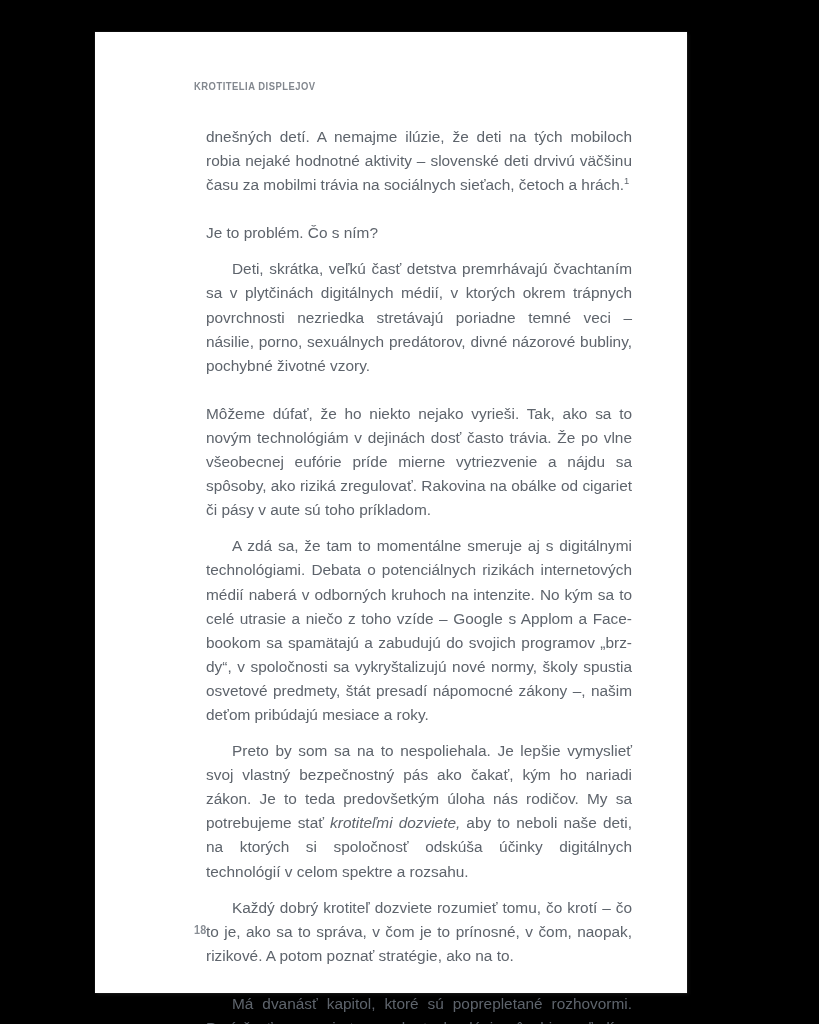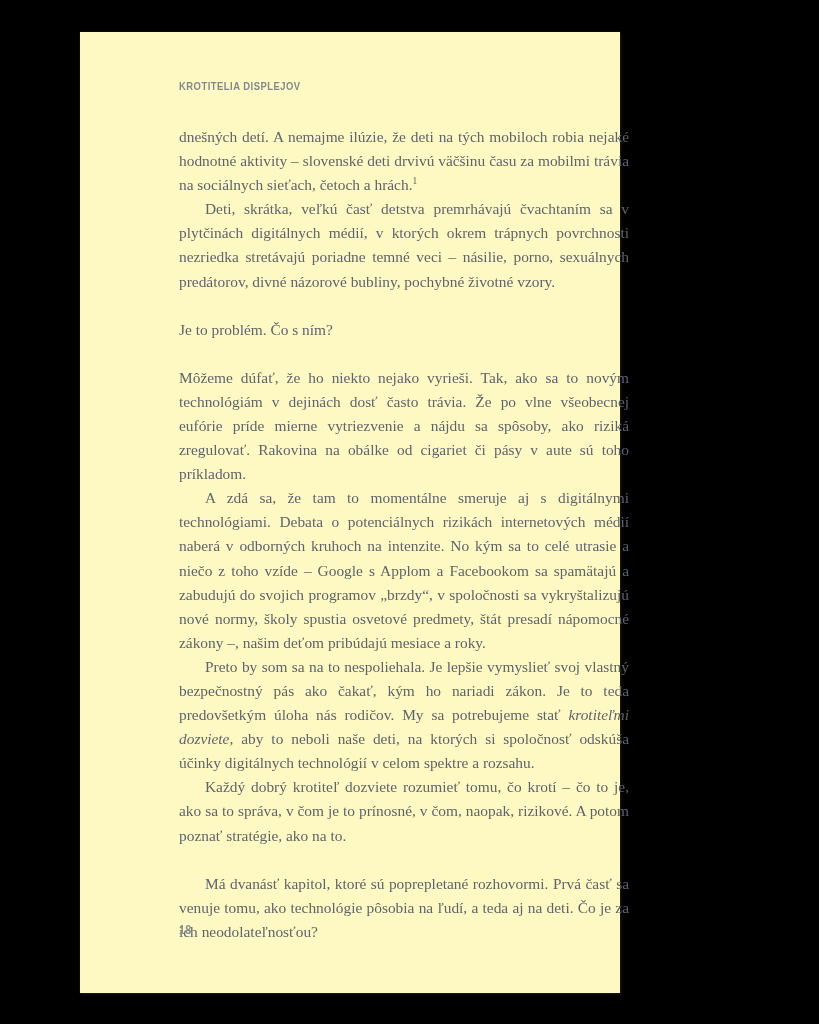--- a/index.html
+++ b/index.html
@@ -14,25 +14,25 @@
     font-family: "Liberation Sans", sans-serif;
   }
   .viewport {
     position: relative;
     width: 819px;
     height: 1024px;
     background: #000000;
   }
   .page {
     position: absolute;
-    left: 80px;
+    left: 95px;
     top: 32px;
-    width: 540px;
+    width: 592px;
     height: 961px;
-    background: #fef9c3;
+    background: #ffffff;
     box-shadow: 0 0 1px 0 rgba(120,120,120,0.55),
                 2px 2px 3px rgba(40,40,40,0.35);
   }
   .page-inner {
     position: absolute;
     left: 99px;
     top: 48px;
     width: 450px;
   }
   .running-head {
@@ -47,22 +47,21 @@
     white-space: nowrap;
     margin: 0 0 33px 0;
   }
   .body-text {
     color: #5e646c;
     font-size: 15.4px;
     line-height: 24.1px;
     text-align: justify;
     text-justify: inter-word;
     hyphens: manual;
-    margin: 0;
-    font-family: Liberation Serif, serif;
+    margin: 12px;
   }
   .body-text.indent {
     text-indent: 26px;
   }
   .gap-before {
     margin-top: 24px;
   }
   .body-text em {
     font-style: italic;
   }
@@ -89,23 +88,23 @@
 
 <div class="viewport">
   <div class="page">
 
     <div class="page-inner">
 
       <div class="running-head">KROTITELIA DISPLEJOV</div>
 
       <p class="body-text"><span>dnešných detí. A nemajme ilúzie, že deti na tých mobiloch robia nejaké hodnotné aktivity – slovenské deti drvivú väčšinu času za mobilmi trávia na sociálnych sieťach, četoch a hrách.</span><sup>1</sup></p>
 
+      <p class="body-text gap-before">Je to problém. Čo s ním?</p>
+
       <p class="body-text indent">Deti, skrátka, veľkú časť detstva premrhávajú čvachtaním sa v plytčinách digitálnych médií, v ktorých okrem trápnych povrchnos­ti nezriedka stretávajú poriadne temné veci – násilie, porno, sexuál­nych predátorov, divné názorové bubliny, pochybné životné vzory.</p>
-
-      <p class="body-text gap-before">Je to problém. Čo s ním?</p>
 
       <p class="body-text gap-before">Môžeme dúfať, že ho niekto nejako vyrieši. Tak, ako sa to novým technológiám v dejinách dosť často trávia. Že po vlne všeobec­nej eufórie príde mierne vytriezvenie a nájdu sa spôsoby, ako ri­ziká zregulovať. Rakovina na obálke od cigariet či pásy v aute sú toho príkladom.</p>
 
       <p class="body-text indent">A zdá sa, že tam to momentálne smeruje aj s digitálnymi technológiami. Debata o potenciálnych rizikách internetových médií naberá v odborných kruhoch na intenzite. No kým sa to celé utrasie a niečo z toho vzíde – Google s Applom a Face­bookom sa spamätajú a zabudujú do svojich programov „brz­dy“, v spoločnosti sa vykryštalizujú nové normy, školy spustia osvetové predmety, štát presadí nápomocné zákony –, našim deťom pribúdajú mesiace a roky.</p>
 
       <p class="body-text indent"><span>Preto by som sa na to nespoliehala. Je lepšie vymyslieť svoj vlastný bezpečnostný pás ako čakať, kým ho nariadi zákon. Je to teda predovšetkým úloha nás rodičov. My sa potrebujeme stať </span><em>krotiteľmi dozviete,</em><span> aby to neboli naše deti, na ktorých si spo­ločnosť odskúša účinky digitálnych technológií v celom spektre a rozsahu.</span></p>
 
       <p class="body-text indent">Každý dobrý krotiteľ dozviete rozumieť tomu, čo krotí – čo to je, ako sa to správa, v čom je to prínosné, v čom, naopak, rizikové. A potom poznať stratégie, ako na to.</p>
 
 

